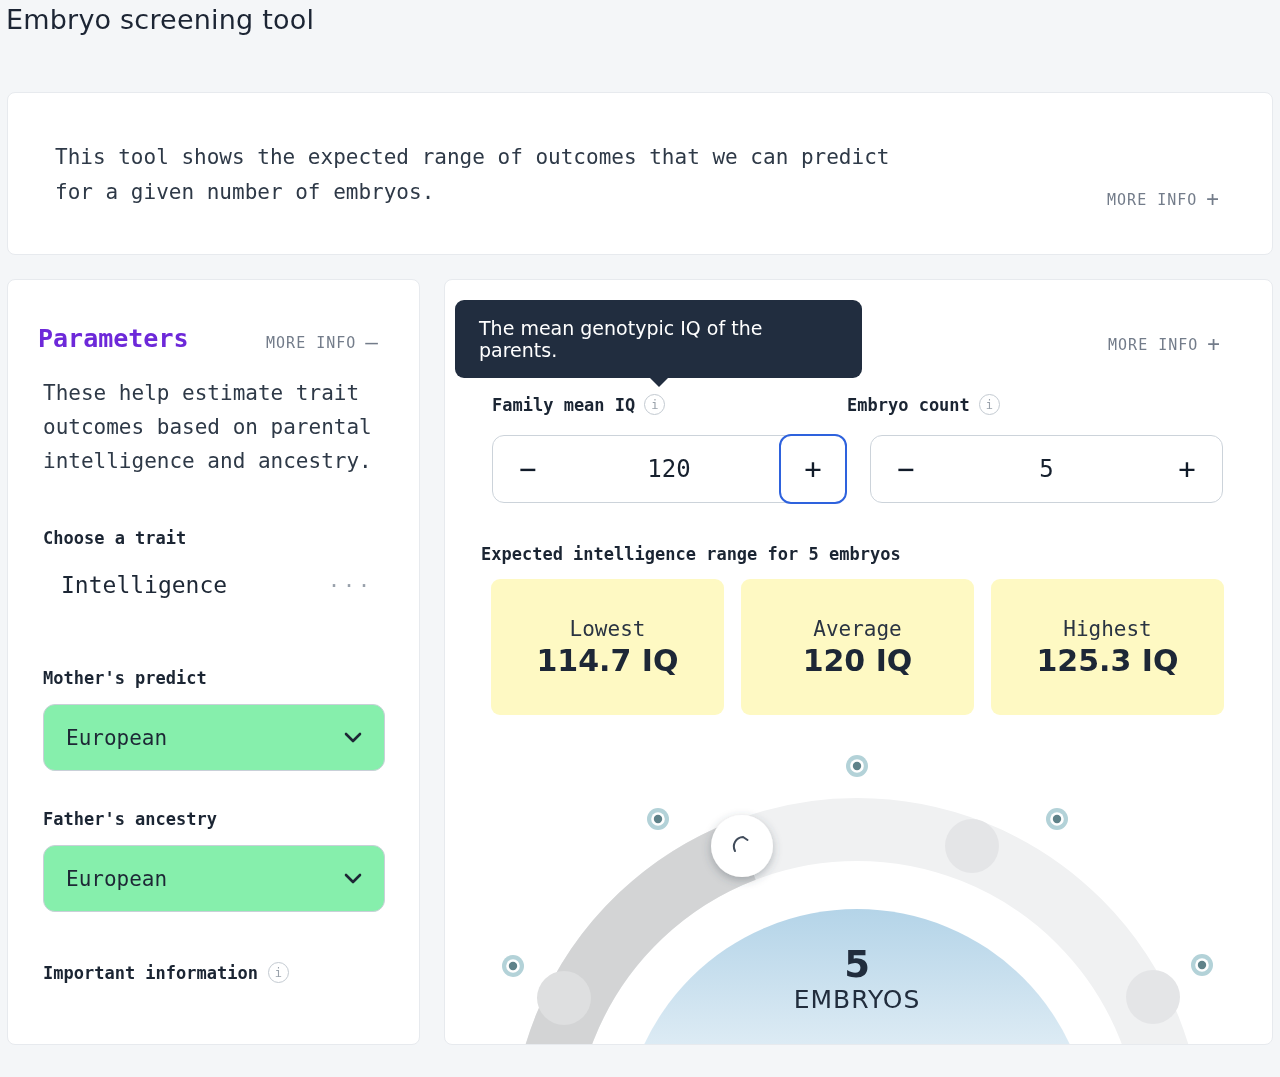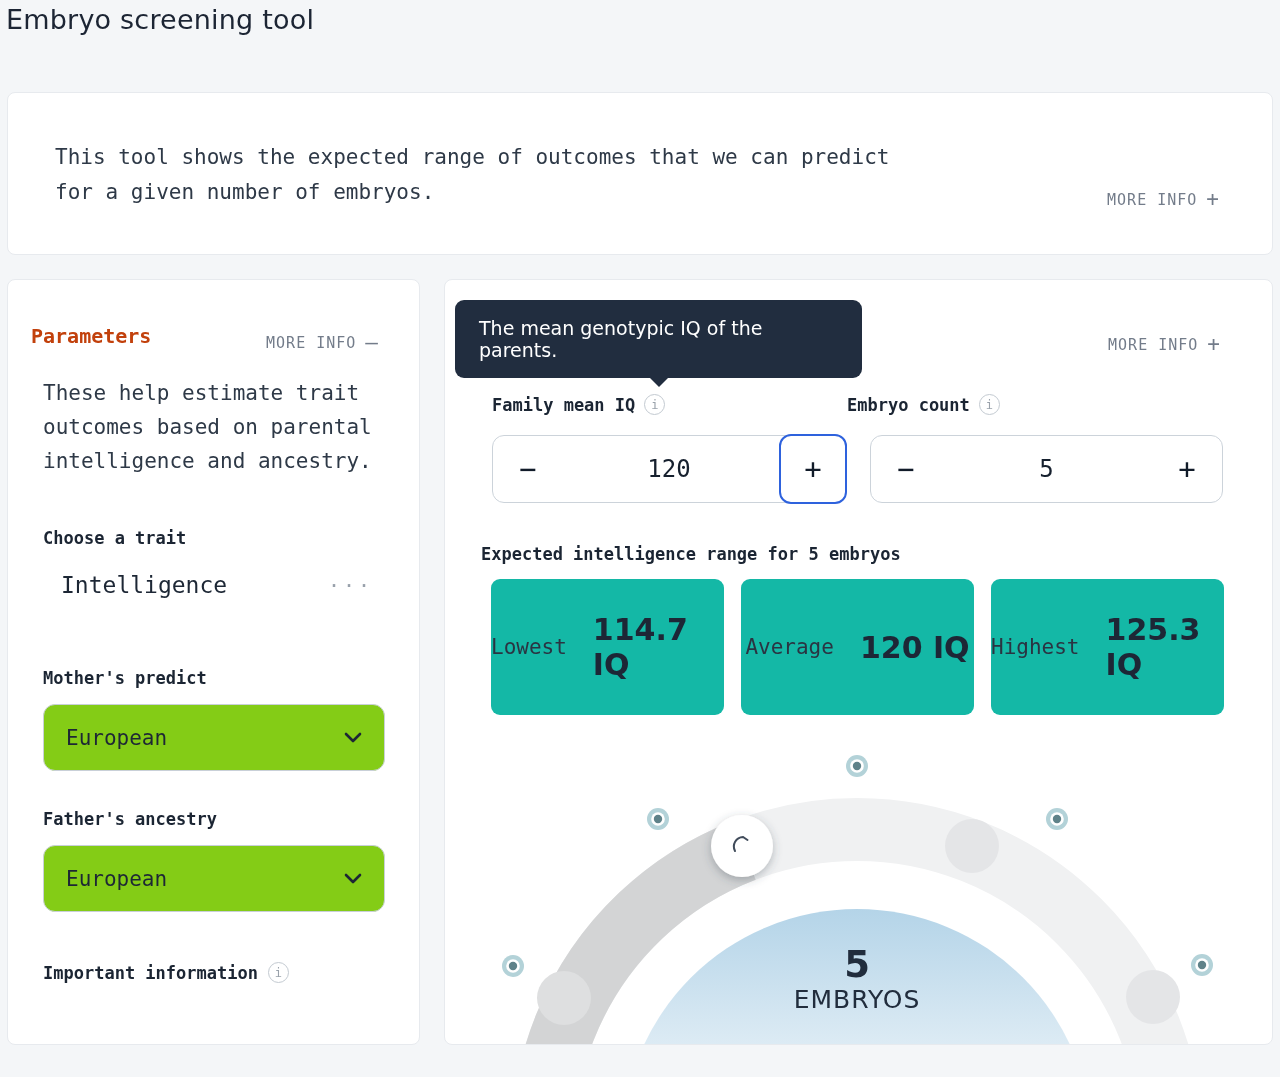--- a/index.html
+++ b/index.html
@@ -28,37 +28,37 @@
     display:flex; align-items:center; gap:9px;
     font-size:15px; letter-spacing:1px; color:#737c8a;
     background:none; border:none; cursor:pointer;
     font-family:inherit; white-space:nowrap;
   }
   .more-info .sym { font-size:21px; font-weight:400; line-height:1; }
 
   .left-panel  { left:7px;  top:279px; width:413px; height:766px; }
   .right-panel { left:444px; top:279px; width:829px; height:766px; overflow:hidden; }
 
-  .panel-title { position:absolute; left:23px; top:44px; font-size:20px; font-weight:700; color:#c2410c; }
+  .panel-title { position:absolute; left:30px; top:44px; font-size:25px; font-weight:700; color:#6d28d9; }
   .left-more  { position:absolute; right:40px; top:52px; }
   .right-more { position:absolute; right:51px; top:54px; }
 
   .param-desc { position:absolute; left:35px; top:96px; width:350px; font-size:21px; line-height:34px; color:#2e3947; }
 
   .field-label { font-size:17px; font-weight:600; color:#1b2533; }
   .lbl-trait   { position:absolute; left:35px; top:248px; }
   .trait-row   { position:absolute; left:35px; top:292px; width:342px; display:flex; justify-content:space-between; align-items:center; }
   .trait-value { font-size:23px; color:#1d2735; padding-left:18px; }
   .trait-menu  { background:none; border:none; cursor:pointer; color:#98a1ab; font-size:20px; letter-spacing:3px; font-family:inherit; padding-right:12px; }
 
   .lbl-mother { position:absolute; left:35px; top:388px; }
   .lbl-father { position:absolute; left:35px; top:529px; }
   .select-box {
     position:absolute; left:35px; width:342px; height:67px;
-    background:#84cc16; border:1.5px solid #c9d0d8; border-radius:12px;
+    background:#86efac; border:1.5px solid #c9d0d8; border-radius:12px;
     display:flex; align-items:center; justify-content:space-between;
     padding:0 22px; cursor:pointer;
   }
   .sel-mother { top:424px; } .sel-father { top:565px; }
   .select-box .sel-value { font-size:21px; color:#1d2735; }
 
   .important-row { position:absolute; left:35px; top:682px; display:flex; align-items:center; gap:10px; }
 
   .info-icon {
     width:21px; height:21px; border:1.5px solid #c3cad1; border-radius:50%;
@@ -103,22 +103,22 @@
   .step-plus  { right:0; }
   .step-plus.focused {
     right:-2px; top:-2px; bottom:-2px; width:68px;
     border:2.5px solid #2e62dd; border-radius:12px; background:#fff;
   }
 
   .range-heading { position:absolute; left:36px; top:264px; font-size:17px; font-weight:600; color:#1b2533; }
 
   .cards-row { position:absolute; left:46px; top:299px; display:flex; gap:17px; }
   .stat-card {
-    width:233px; height:136px; background:#14b8a6; border-radius:9px;
-    display:flex; flex-direction:row; align-items:center; justify-content:center; gap:26px;
+    width:233px; height:136px; background:#fef9c3; border-radius:9px;
+    display:flex; flex-direction:column; align-items:center; justify-content:center; gap:2px;
   }
   .stat-label { font-size:21px; color:#2a3442; }
   .stat-value { font-family:"DejaVu Sans","Liberation Sans",sans-serif; font-size:30px; font-weight:700; color:#1d2736; }
 
   .gauge-svg { position:absolute; left:0; top:0; z-index:1; }
   .gauge-svg text { font-family:"DejaVu Sans","Liberation Sans",sans-serif; fill:#212d3d; }
   .g-count { font-size:37px; font-weight:700; }
   .g-unit  { font-size:25px; font-weight:500; letter-spacing:1px; }
 </style>
 </head>

